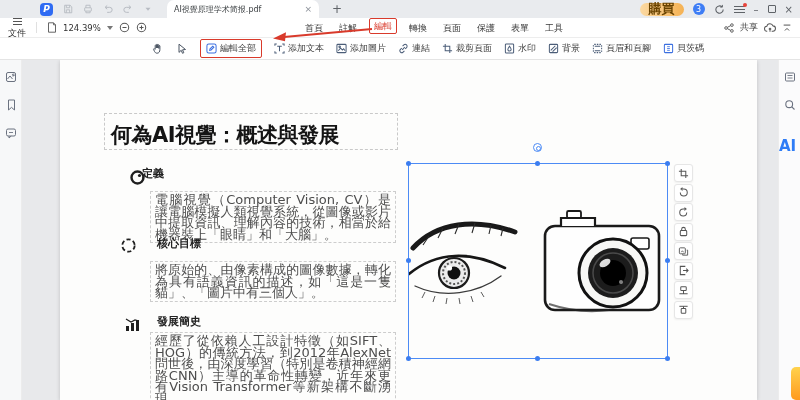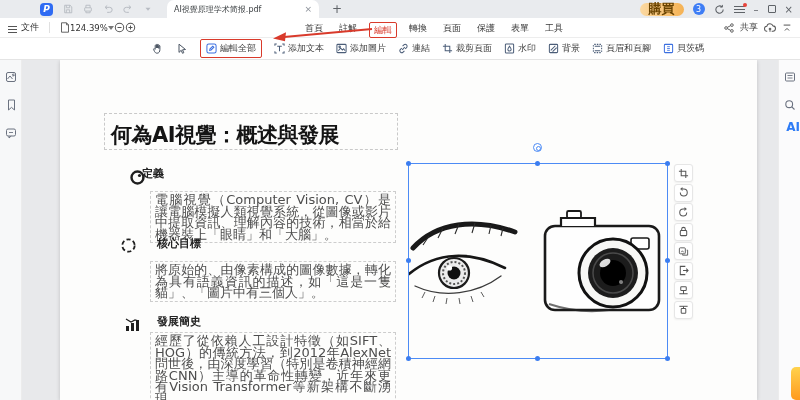--- a/index.html
+++ b/index.html
@@ -20,48 +20,48 @@
   .buy-btn { width:44px; height:13px; border-radius:7px; background:linear-gradient(90deg,#fbd9a2,#f5b254); font-size:13px; font-weight:bold; color:#694300; display:flex; align-items:center; justify-content:center; }
   .badge { width:12px; height:12px; border-radius:50%; background:#3e7df5; color:#fff; font-size:8px; display:flex; align-items:center; justify-content:center; }
   .sys { color:#5f6368; font-size:10px; display:flex; align-items:center; }
   .menu-lines { position:relative; width:11px; height:9px; }
   .menu-lines span { display:block; height:1.4px; background:#5f6368; margin:1.6px 0; }
   .menu-lines .dot { position:absolute; right:-2px; top:-2px; width:4px; height:4px; border-radius:50%; background:#e8453c; }
   .win-restore { width:8px; height:8px; border:1px solid #5f6368; border-radius:1px; }
 
   
   .menubar { position:absolute; left:0; top:18px; width:800px; height:20px; background:#fff; border-bottom:1px solid #ededed; display:flex; align-items:center; }
-  .file-grp { display:flex; align-items:center; gap:4px; margin-left:8px; font-size:9px; color:#333; }
+  .file-grp { display:flex; align-items:center; gap:4px; margin-left:8px; font-size:9px; color:#333;flex-direction:column; }
   .hamb { width:9px; height:7px; }
   .hamb span { display:block; height:1px; background:#555; margin:2px 0; }
   .vdiv { width:1px; height:11px; background:#e0e0e0; margin-left:10px; }
-  .zoom-grp { display:flex; align-items:center; margin-left:10px; color:#555; }
+  .zoom-grp { display:flex; align-items:center; gap:6px; margin-left:10px; color:#555; }
   .zoom-val { font-size:8.5px; color:#333; }
   .caret-down { width:0; height:0; border-left:3px solid transparent; border-right:3px solid transparent; border-top:4px solid #777; }
   .zoom-grp svg, .file-grp svg { display:block; }
-  .menus { position:absolute; left:297px; top:0; height:20px; display:flex; align-items:flex-end; }
+  .menus { position:absolute; left:297px; top:0; height:20px; display:flex; align-items:flex-start; }
   .menu-item { font-size:9px; color:#3a3a3a; padding:0 8px; line-height:20px; }
   .menu-item.active { color:#d93a2b; border:1.5px solid #d93a2b; border-radius:2px; line-height:12px; padding:1px 4px; margin:0 4px; }
   .mb-right { margin-left:auto; display:flex; align-items:center; gap:6px; margin-right:8px; font-size:9px; color:#444; }
   .mb-right svg { display:block; }
 
   
   .toolrow { position:absolute; left:0; top:38px; width:800px; height:22px; background:#fff; border-bottom:1px solid #e4e4e4; display:flex; align-items:center; padding-left:152px; gap:12px; }
   .tool-ic { color:#4b5563; display:flex; align-items:center; }
   .tool-btn { display:flex; align-items:center; gap:3px; font-size:9px; color:#3f3f3f; }
   .tool-btn svg { display:block; }
   .tool-btn.hl { border:1.6px solid #d93a2b; border-radius:2px; padding:2px 5px; }
   .red-arrow { position:absolute; left:272px; top:25px; width:104px; height:17px; pointer-events:none; }
 
   
   .workspace { position:absolute; left:0; top:60px; width:800px; height:340px; }
   .side-l { position:absolute; left:0; top:0; width:22px; height:340px; background:#f7f8f9; border-right:1px solid #ececec; }
   .side-r { position:absolute; right:0; top:0; width:22px; height:340px; background:#fbfbfc; border-left:1px solid #ececec; }
   .side-btn { width:22px; height:22px; display:flex; align-items:center; justify-content:center; color:#6b7280; margin-top:6px; }
-  .ai-label { font-size:12px; font-weight:bold; color:#2e7cf6; text-align:right; margin-top:4px; }
+  .ai-label { font-size:15px; font-weight:bold; color:#2e7cf6; text-align:left; margin-top:21px; }
 
   .docarea { position:absolute; left:22px; top:0; width:756px; height:340px; background:#e8e9eb; overflow:hidden; }
   .page { position:absolute; left:38px; top:0; width:697px; height:340px; background:#fdfdfc; box-shadow:0 1px 4px rgba(0,0,0,.18); }
 
   .doc-title-box { position:absolute; left:44px; top:53px; width:294px; height:37px; border:1px dashed #c9c9c9; display:flex; align-items:flex-end; padding-left:6px; }
   .doc-title { font-size:21px; font-weight:800; color:#141414; letter-spacing:-0.5px; white-space:nowrap; }
 
   .sec-icon { position:absolute; width:17px; height:17px; color:#1f1f1f; }
   .sec-head { position:absolute; font-size:11px; font-weight:bold; color:#222; }
   .sec-body { position:absolute; width:246px; border:1px dashed #cdcdcd; padding:2px 4px; font-size:13px; line-height:11.6px; color:#4d4d4d; text-align:justify; }

